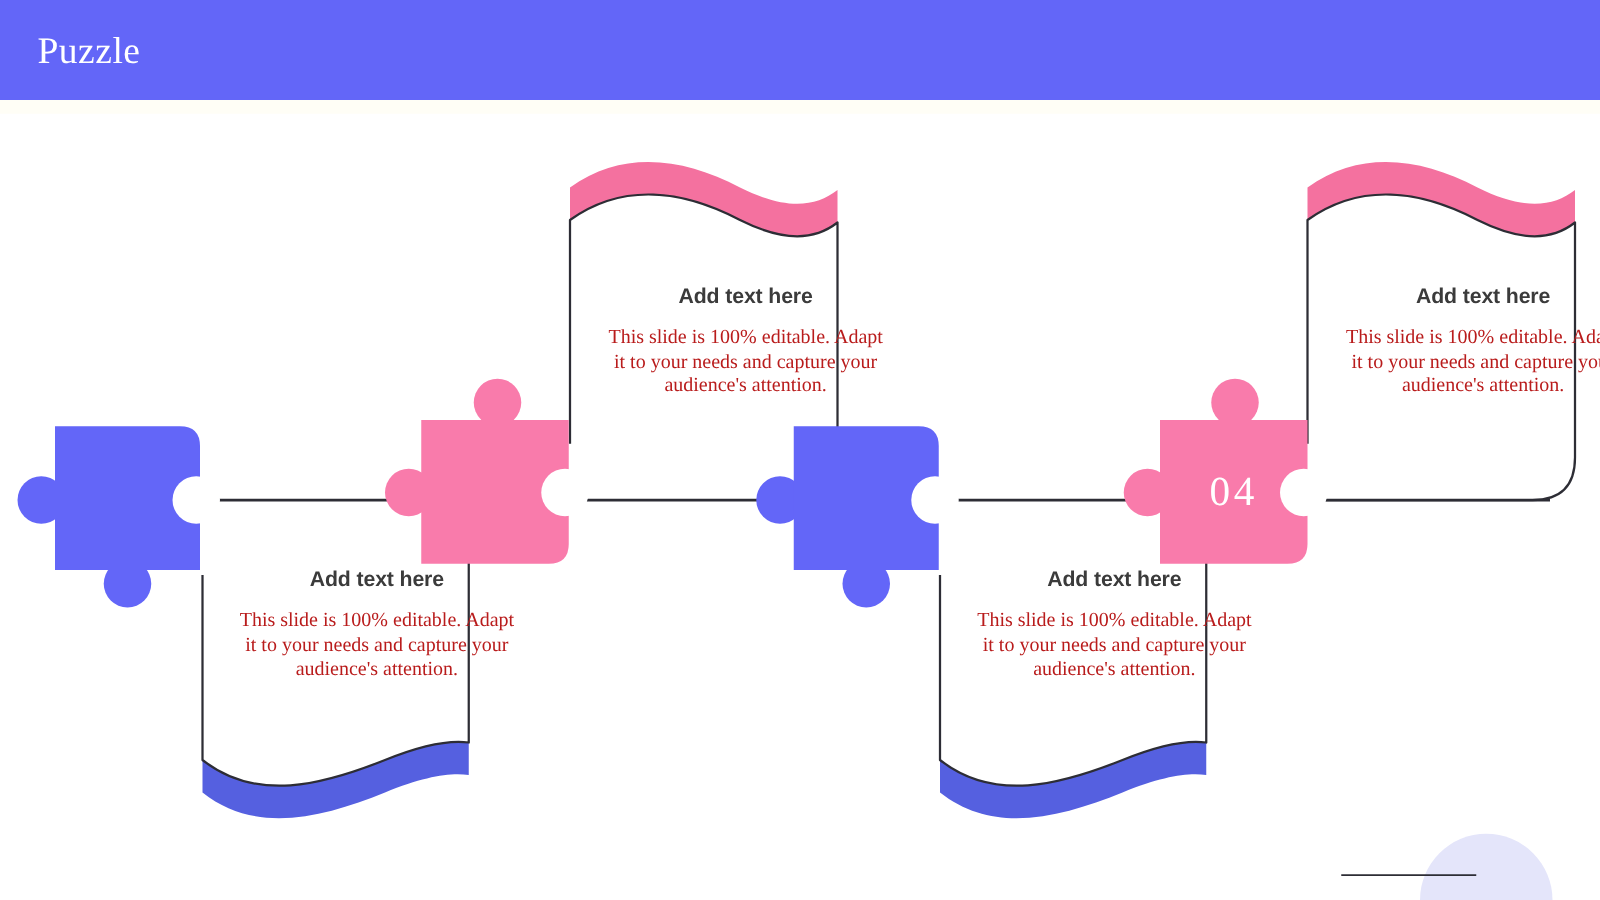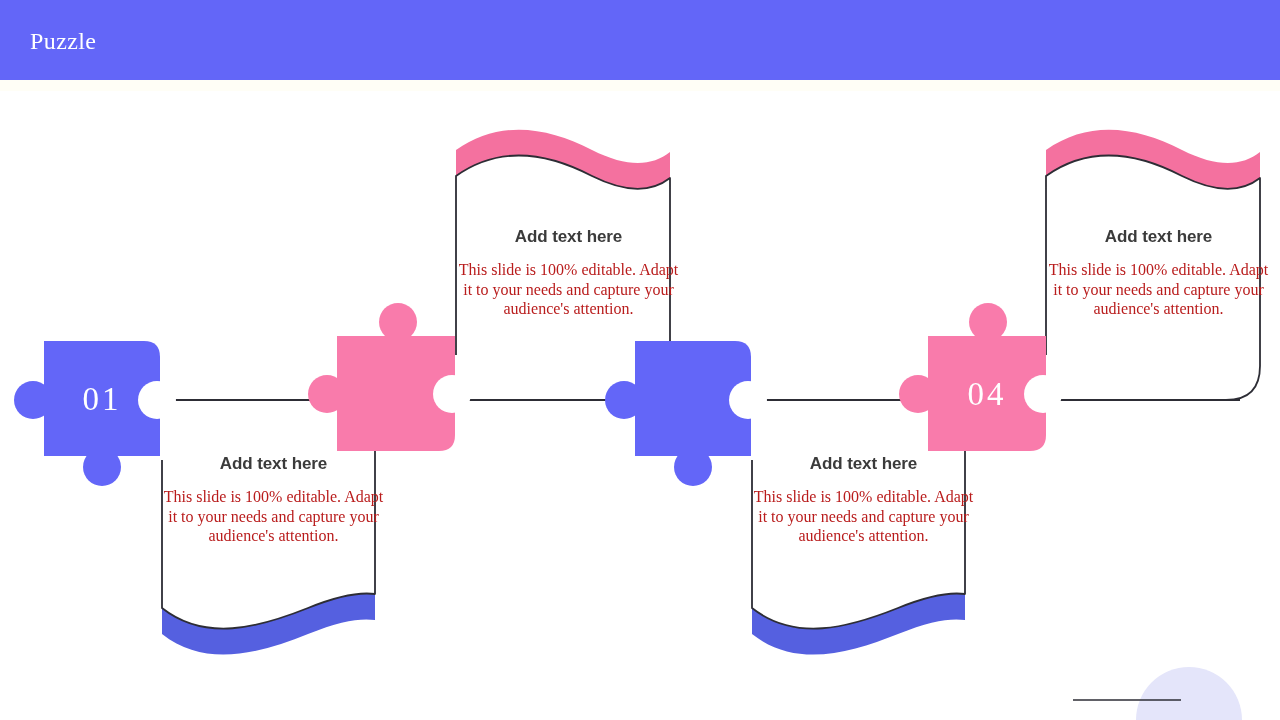--- a/index.html
+++ b/index.html
@@ -30,21 +30,21 @@
     left: 0; top: 0;
     width: 1280px;
     height: 80px;
     background: #6366f8;
   }
   #header-title {
     position: absolute;
     left: 30px;
     top: 24px;
     font-family: "Liberation Serif", serif;
-    font-size: 24px;
+    font-size: 30px;
     color: #ffffff;
     letter-spacing: 0.4px;
     line-height: 34px;
     white-space: nowrap;
   }
   #header-underline {
     position: absolute;
     left: 0;
     top: 80px;
     width: 1280px;
@@ -58,20 +58,21 @@
     left: 0; top: 0;
     width: 1280px;
     height: 720px;
   }
 
   
   .callout-text {
     position: absolute;
     text-align: center;
     width: 225px;
+    margin-left: 28px;
   }
   .callout-head {
     font-family: "Liberation Sans", sans-serif;
     font-size: 17px;
     font-weight: bold;
     color: #3b3b3b;
     line-height: 22px;
     letter-spacing: -0.1px;
     margin: 0 0 12px 0;
   }
@@ -237,21 +238,20 @@
       <path d="M 928 336
                L 1046 336
                L 1046 435
                Q 1046 451, 1030 451
                L 928 451 Z" fill="#f97bab"></path>
       <circle cx="1043" cy="394" r="19" fill="#ffffff"></circle>
     </g>
 
   </svg>
 
-  <div class="piece-number" style="left:42px;  top:382px;">01</div>
   <div class="piece-number" style="left:927px; top:377px;">04</div>
 
   <div class="callout-text" style="left:161px; top:453px;">
     <p class="callout-head">Add text here</p>
     <p class="callout-body">This slide is 100% editable. Adapt it to your needs and capture your audience's attention.</p>
   </div>
 
   <div class="callout-text" style="left:456px; top:226px;">
     <p class="callout-head">Add text here</p>
     <p class="callout-body">This slide is 100% editable. Adapt it to your needs and capture your audience's attention.</p>

